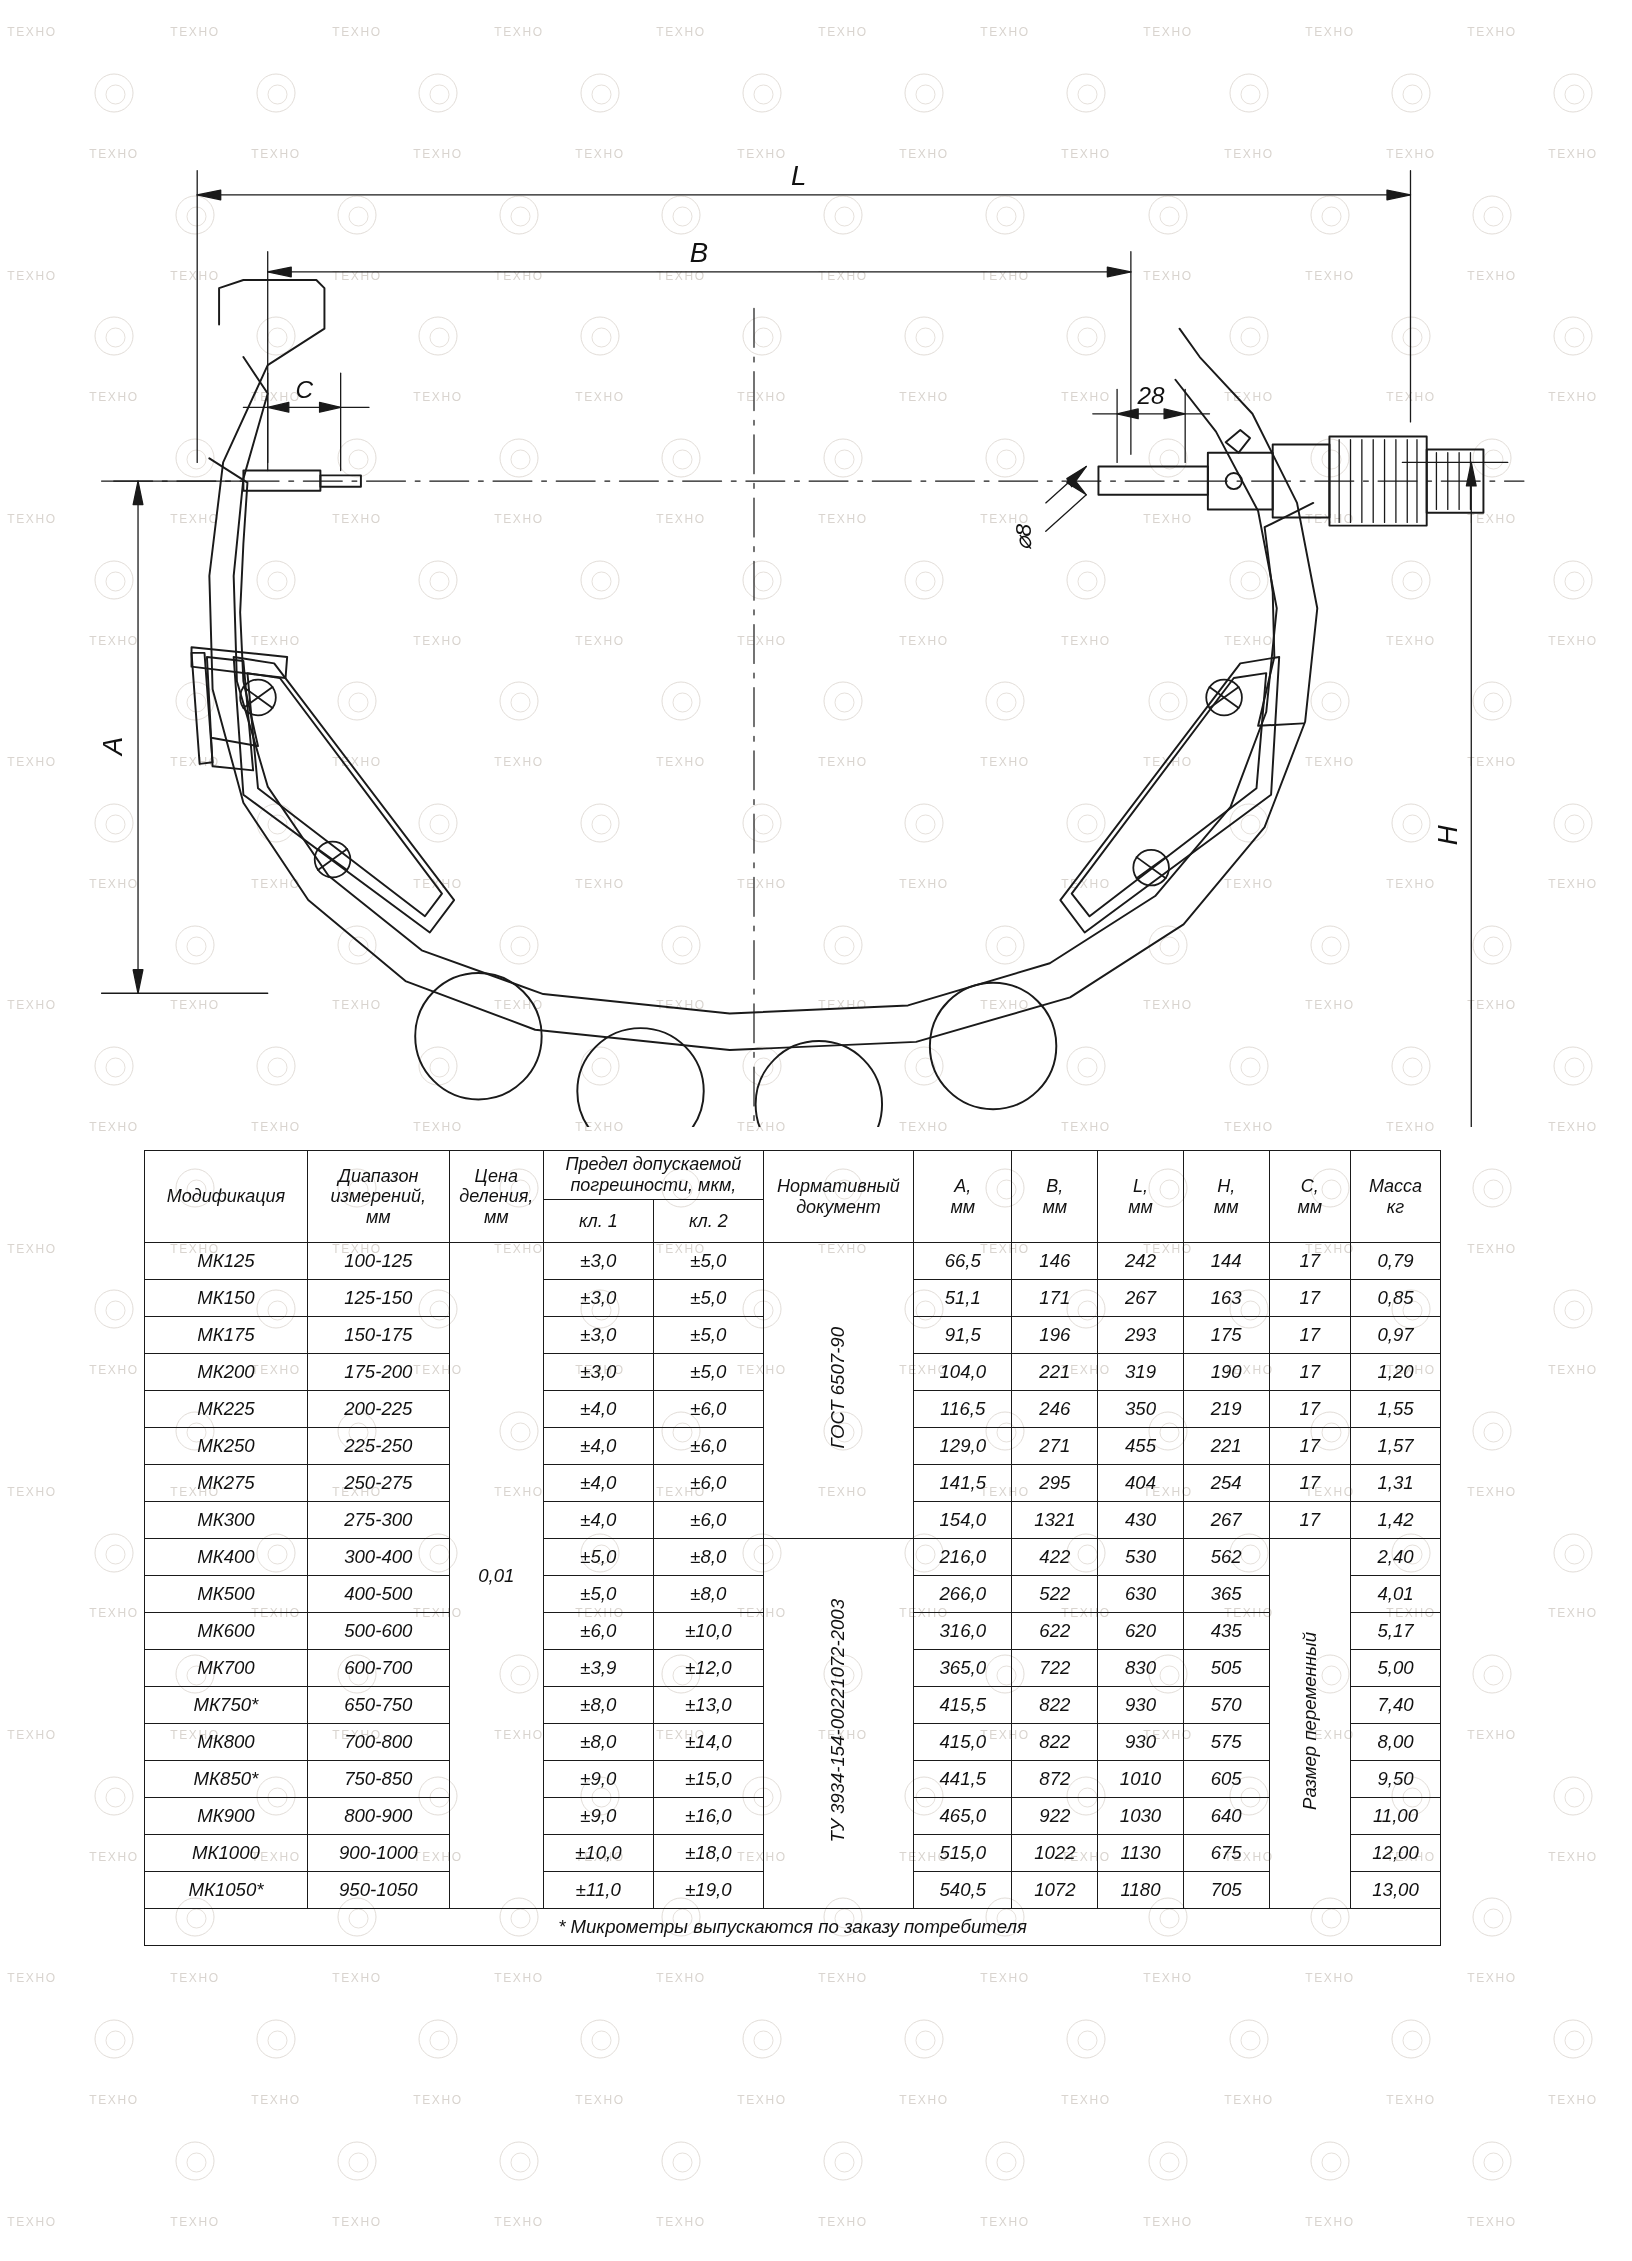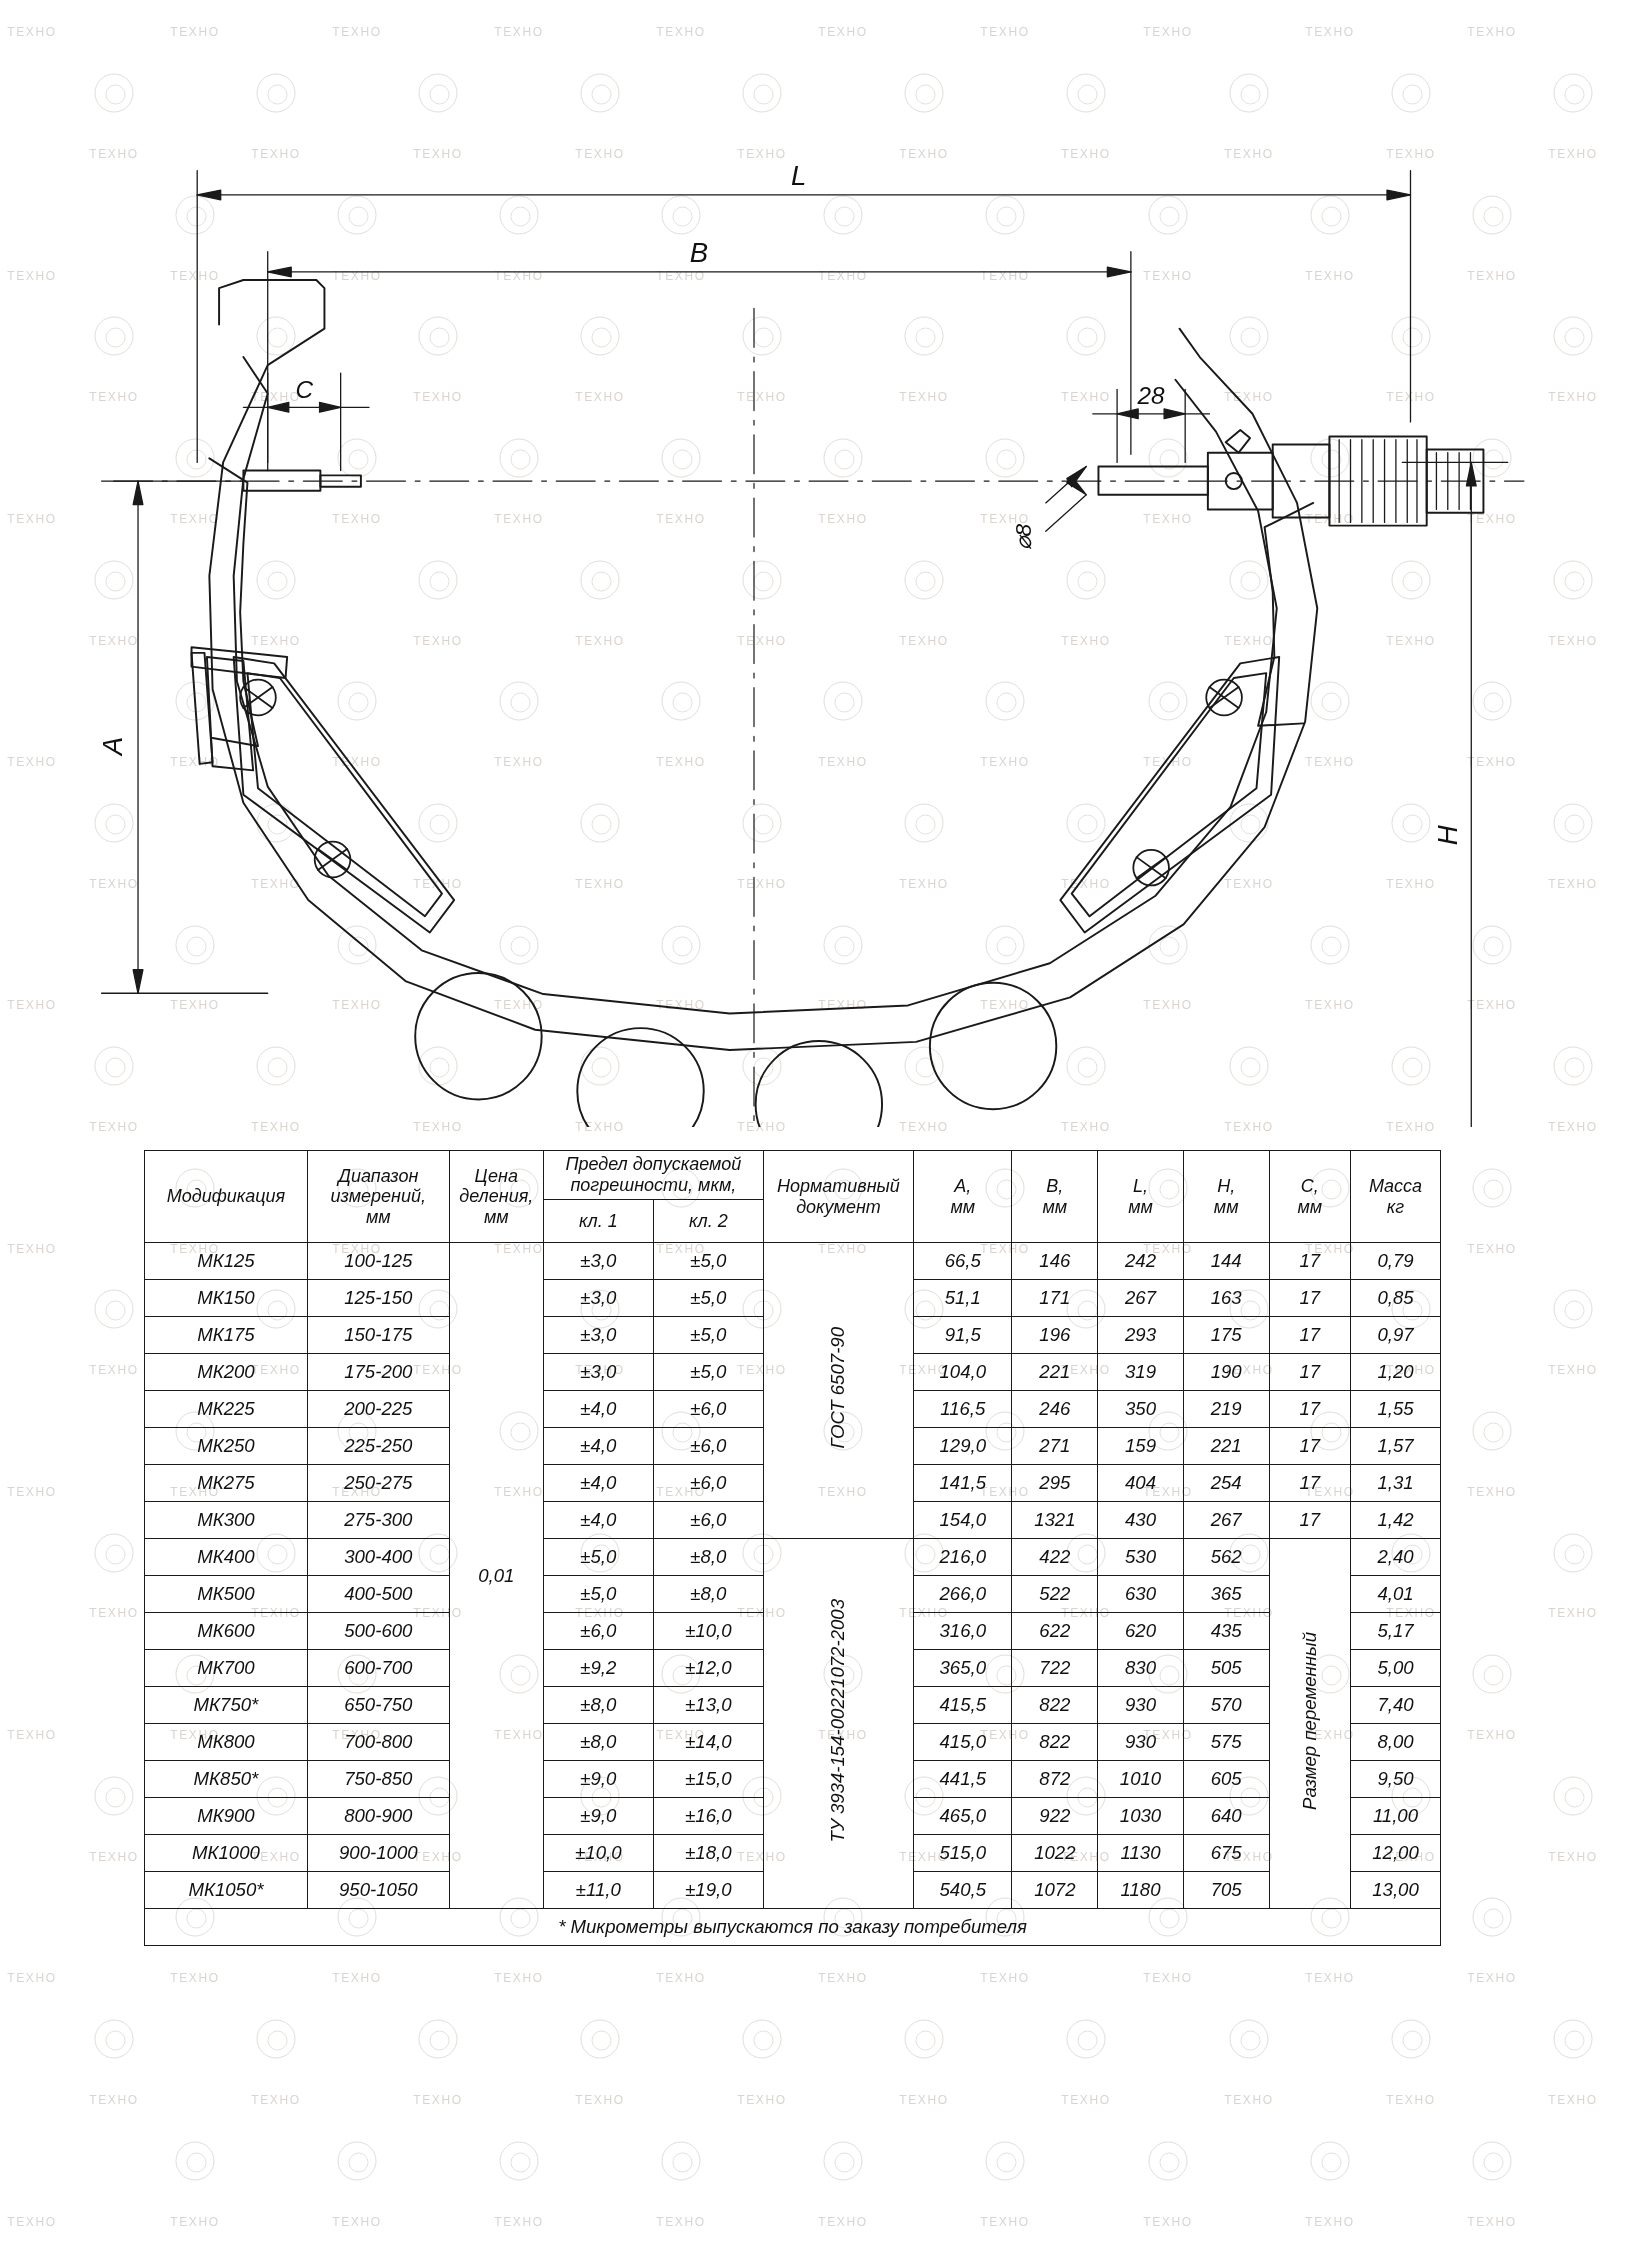--- a/index.html
+++ b/index.html
@@ -804,21 +804,21 @@
             <td>17</td>
             <td>1,55</td>
           </tr>
           <tr>
             <td>МК250</td>
             <td>225-250</td>
             <td>±4,0</td>
             <td>±6,0</td>
             <td>129,0</td>
             <td>271</td>
-            <td>159</td>
+            <td>455</td>
             <td>221</td>
             <td>17</td>
             <td>1,57</td>
           </tr>
           <tr>
             <td>МК275</td>
             <td>250-275</td>
             <td>±4,0</td>
             <td>±6,0</td>
             <td>141,5</td>
@@ -871,21 +871,21 @@
             <td>±10,0</td>
             <td>316,0</td>
             <td>622</td>
             <td>620</td>
             <td>435</td>
             <td>5,17</td>
           </tr>
           <tr>
             <td>МК700</td>
             <td>600-700</td>
-            <td>±9,2</td>
+            <td>±3,9</td>
             <td>±12,0</td>
             <td>365,0</td>
             <td>722</td>
             <td>830</td>
             <td>505</td>
             <td>5,00</td>
           </tr>
           <tr>
             <td>МК750*</td>
             <td>650-750</td>

